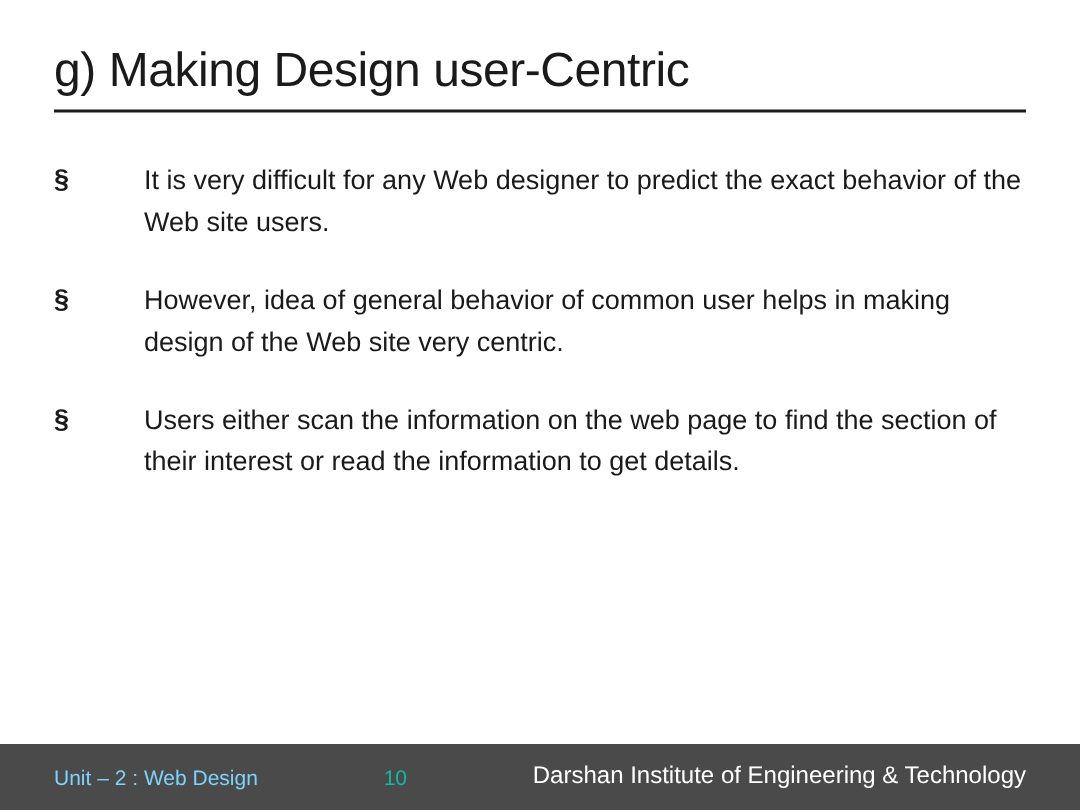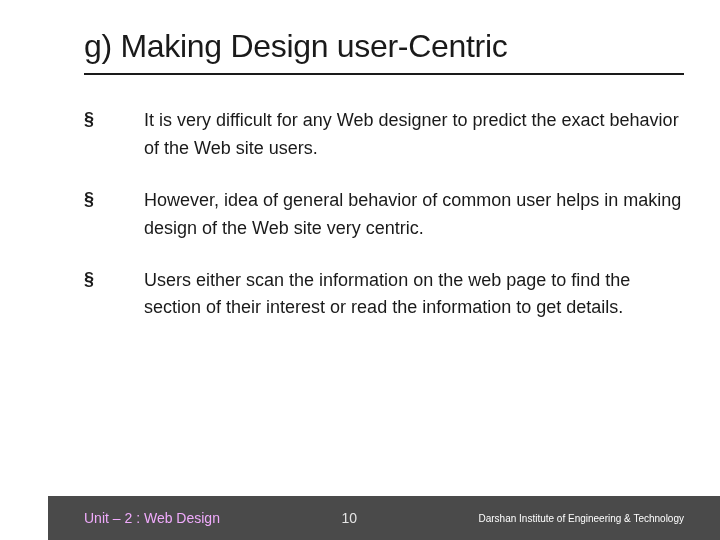--- a/index.html
+++ b/index.html
@@ -16,21 +16,20 @@
       overflow: hidden;
       position: relative;
     }
 
     .slide-container {
       width: 720px;
       height: 540px;
       background: #ffffff;
       display: flex;
       flex-direction: column;
-      padding-left: 48px;
     }
 
     .slide-title-area {
       padding: 28px 36px 12px 36px;
     }
 
     .slide-title {
       font-size: 32px;
       font-weight: 400;
       color: #1a1a1a;
@@ -74,32 +73,32 @@
     .slide-footer {
       display: flex;
       align-items: center;
       justify-content: space-between;
       background: #4a4a4a;
       padding: 10px 36px;
       height: 44px;
     }
 
     .footer-left {
-      color: #f0abfc;
+      color: #7dd3fc;
       font-size: 14px;
     }
 
     .footer-center {
-      color: #e5e5e5;
+      color: #14b8a6;
       font-size: 14px;
     }
 
     .footer-right {
       color: #ffffff;
-      font-size: 10px;
+      font-size: 16px;
     }
   </style>
 </head>
 <body>
 
 <div class="slide-container">
 
   <div class="slide-title-area">
     <h1 class="slide-title">g) Making Design user-Centric</h1>
     <div class="title-divider"></div>

